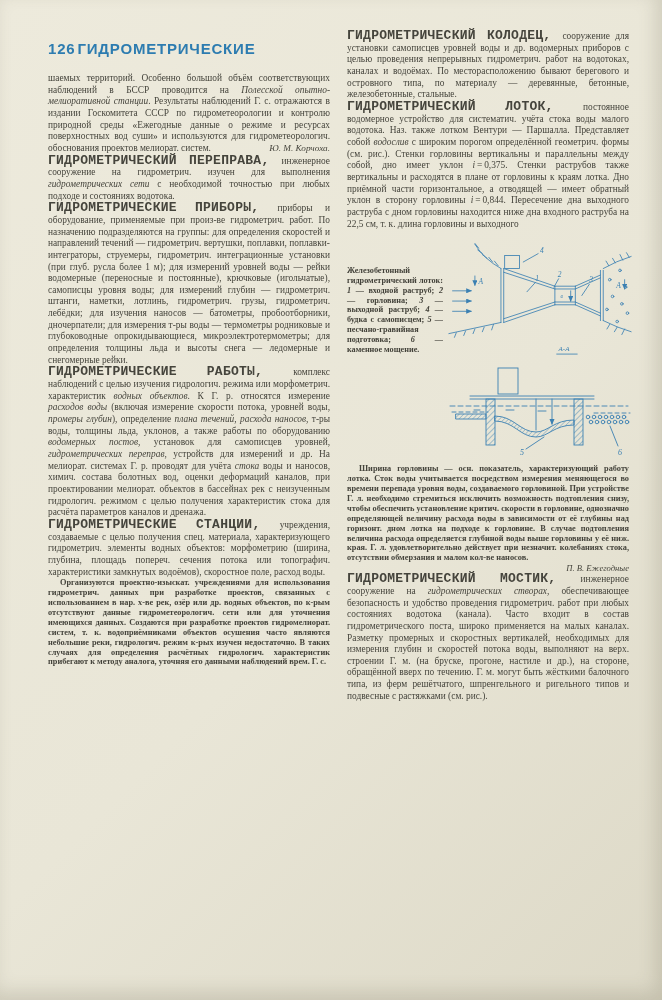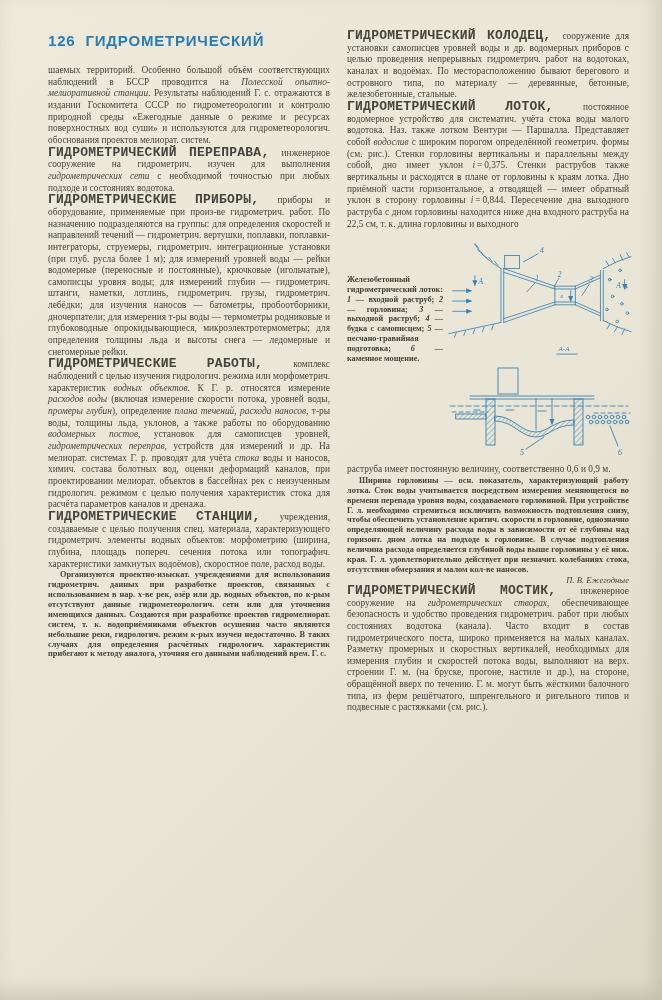--- a/index.html
+++ b/index.html
@@ -6,57 +6,58 @@
   .page{
     width:662px;height:1000px;box-sizing:border-box;position:relative;overflow:hidden;
     background:linear-gradient(135deg,#edeadc 0%,#e9e6d7 55%,#ddd9c7 100%);
     padding:30px 30px 10px 48px;
     font-family:"Liberation Serif",serif;color:#45443c;
     box-shadow:inset -6px -8px 18px rgba(90,85,60,.18);
   }
   .cols{display:flex;gap:17px;}
   .col{width:282px;}
   .page-header{
-    display:flex;gap:10px;align-items:center;
+    display:flex;gap:2px;align-items:center;
     font-family:"Liberation Sans",sans-serif;font-weight:bold;
     font-size:15px;letter-spacing:.8px;color:#2d7cb0;
-    margin:2px 0 16px 0;
+    margin:10px 0 16px 0;
   }
   p{margin:0;text-align:justify;font-size:9.4px;line-height:11.65px;
     -webkit-hyphens:auto;hyphens:auto;}
   p.small{font-size:8.3px;line-height:9.9px;font-weight:bold;}
   .indent{text-indent:12px;}
   .run-b{font-family:Liberation Mono, monospace;font-weight:bold;font-size:13px;letter-spacing:.25px;}
   .run-i{font-style:italic;}
   .sig{ text-align:right;font-style:italic;font-size:9.2px;line-height:11.65px;}
   .sig.on-line{margin-top:-11.65px;}
   .sig.small-sig{font-size:8.6px;line-height:10px;}
   figure.fig{margin:8px 0 4px 0;}
   .fig-grid{display:flex;gap:4px;}
   .caption{
-    width:96px;flex:none;margin-top:37px;
+    width:96px;flex:none;margin-top:28px;
     font-size:8.2px;line-height:9.8px;font-weight:bold;text-align:justify;color:#43423a;
   }
   .caption .run-i{font-style:italic;}
   .fig-art{flex:1;display:flex;flex-direction:column;align-items:flex-end;}
   svg{display:block;}
   svg text{font-family:"Liberation Serif",serif;font-style:italic;fill:#3b80b2;}
 </style>
 </head>
 <body>
 
 <div class="page">
   <div class="cols">
 
     <div class="col">
       <div class="page-header">
         <span>126</span>
-        <span>ГИДРОМЕТРИЧЕСКИЙ</span>
+        <span>ГИДРОМЕТРИЧЕСКИЕ</span>
       </div>
       <p class="body"><span>шаемых территорий. Особенно большой объём соответствующих наблюдений в БССР проводится на </span><span class="run-i">Полесской опытно-мелиоративной станции</span><span>. Результаты наблюдений Г. с. отражаются в издании Госкомитета СССР по гидрометеорологии и контролю природной среды «Ежегодные данные о режиме и ресурсах поверхностных вод суши» и используются для гидрометеорологич. обоснования проектов мелиорат. систем.</span></p>
+      <div class="sig on-line">Ю. М. Корчоха.</div>
       <p class="body"><span class="run-b">ГИДРОМЕТРИЧЕСКИЙ ПЕРЕПРАВА, </span><span>инженерное сооружение на гидрометрич. изучен для выполнения </span><span class="run-i">гидрометрических сети</span><span> с необходимой точностью при любых подходе и состояниях водотока.</span></p>
       <p class="body"><span class="run-b">ГИДРОМЕТРИЧЕСКИЕ ПРИБОРЫ, </span><span>приборы и оборудование, применяемые при произ-ве гидрометрич. работ. По назначению подразделяются на группы: для определения скоростей и направлений течений — гидрометрич. вертушки, поплавки, поплавки-интеграторы, струемеры, гидрометрич. интеграционные установки (при глуб. русла более 1 м); для измерений уровней воды — рейки водомерные (переносные и постоянные), крючковые (игольчатые), самописцы уровня воды; для измерений глубин — гидрометрич. штанги, наметки, лотлинь, гидрометрич. грузы, гидрометрич. лебёдки; для изучения наносов — батометры, пробоотборники, дночерпатели; для измерения т-ры воды — термометры родниковые и глубоководные опрокидывающиеся, микроэлектротермометры; для определения толщины льда и высоты снега — ледомерные и снегомерные рейки.</span></p>
       <p class="body"><span class="run-b">ГИДРОМЕТРИЧЕСКИЕ РАБОТЫ, </span><span>комплекс наблюдений с целью изучения гидрологич. режима или морфометрич. характеристик </span><span class="run-i">водных объектов</span><span>. К Г. р. относятся измерение </span><span class="run-i">расходов воды</span><span> (включая измерение скорости потока, уровней воды, </span><span class="run-i">промеры глубин</span><span>), определение </span><span class="run-i">плана течений, расхода наносов</span><span>, т-ры воды, толщины льда, уклонов, а также работы по оборудованию </span><span class="run-i">водомерных постов</span><span>, установок для самописцев уровней, </span><span class="run-i">гидрометрических переправ</span><span>, устройств для измерений и др. На мелиорат. системах Г. р. проводят для учёта </span><span class="run-i">стока</span><span> воды и наносов, химич. состава болотных вод, оценки деформаций каналов, при проектировании мелиорат. объектов в бассейнах рек с неизученным гидрологич. режимом с целью получения характеристик стока для расчёта параметров каналов и дренажа.</span></p>
       <p class="body"><span class="run-b">ГИДРОМЕТРИЧЕСКИЕ СТАНЦИИ, </span><span>учреждения, создаваемые с целью получения спец. материала, характеризующего гидрометрич. элементы водных объектов: морфометрию (ширина, глубина, площадь попереч. сечения потока или топографич. характеристики замкнутых водоёмов), скоростное поле, расход воды.</span></p>
       <p class="small indent"><span>Организуются проектно-изыскат. учреждениями для использования гидрометрич. данных при разработке проектов, связанных с использованием в нар. х-ве рек, озёр или др. водных объектов, по к-рым отсутствуют данные гидрометеорологич. сети или для уточнения имеющихся данных. Создаются при разработке проектов гидромелиорат. систем, т. к. водоприёмниками объектов осушения часто являются небольшие реки, гидрологич. режим к-рых изучен недостаточно. В таких случаях для определения расчётных гидрологич. характеристик прибегают к методу аналога, уточняя его данными наблюдений врем. Г. с.</span></p>
     </div>
 
     <div class="col">
       <p class="body"><span class="run-b">ГИДРОМЕТРИЧЕСКИЙ КОЛОДЕЦ, </span><span>сооружение для установки самописцев уровней воды и др. водомерных приборов с целью проведения непрерывных гидрометрич. работ на водотоках, каналах и водоёмах. По месторасположению бывают берегового и островного типа, по материалу — деревянные, бетонные, железобетонные, стальные.</span></p>
       <p class="body"><span class="run-b">ГИДРОМЕТРИЧЕСКИЙ ЛОТОК, </span><span>постоянное водомерное устройство для систематич. учёта стока воды малого водотока. Наз. также лотком Вентури — Паршалла. Представляет собой </span><span class="run-i">водослив</span><span> с широким порогом определённой геометрич. формы (см. рис.). Стенки горловины вертикальны и параллельны между собой, дно имеет уклон </span><span class="run-i">i</span><span> = 0,375. Стенки раструбов также вертикальны и расходятся в плане от горловины к краям лотка. Дно приёмной части горизонтальное, а отводящей — имеет обратный уклон в сторону горловины </span><span class="run-i">i</span><span> = 0,844. Пересечение дна выходного раструба с дном горловины находится ниже дна входного раструба на 22,5 см, т. к. длина горловины и выходного</span></p>
@@ -179,20 +180,19 @@
                 <path d="M170,80 L162,60"></path>
               </g>
               <text x="72" y="89" font-size="8">5</text>
               <text x="170" y="89" font-size="8">6</text>
             </svg>
 
           </div>
         </div>
       </figure>
 
-      <p class="body"><span>раструба имеет постоянную величину, соответственно 0,6 и 0,9 м.</span></p>
       <p class="small indent"><span>Ширина горловины — осн. показатель, характеризующий работу лотка. Сток воды учитывается посредством измерения меняющегося во времени перепада уровня воды, создаваемого горловиной. При устройстве Г. л. необходимо стремиться исключить возможность подтопления снизу, чтобы обеспечить установление критич. скорости в горловине, однозначно определяющей величину расхода воды в зависимости от её глубины над горизонт. дном лотка на подходе к горловине. В случае подтопления величина расхода определяется глубиной воды выше горловины у её ниж. края. Г. л. удовлетворительно действует при незначит. колебаниях стока, отсутствии обмерзания и малом кол-ве наносов.</span></p>
       <div class="sig small-sig">П. В. Ежегодные</div>
       <p class="body"><span class="run-b">ГИДРОМЕТРИЧЕСКИЙ МОСТИК, </span><span>инженерное сооружение на </span><span class="run-i">гидрометрических створах</span><span>, обеспечивающее безопасность и удобство проведения гидрометрич. работ при любых состояниях водотока (канала). Часто входит в состав гидрометрического поста, широко применяется на малых каналах. Разметку промерных и скоростных вертикалей, необходимых для измерения глубин и скоростей потока воды, выполняют на верх. строении Г. м. (на бруске, прогоне, настиле и др.), на стороне, обращённой вверх по течению. Г. м. могут быть жёсткими балочного типа, из ферм решётчатого, шпренгельного и ригельного типов и подвесные с растяжками (см. рис.).</span></p>
     </div>
 
   </div>
 </div>
 
 </body></html>

